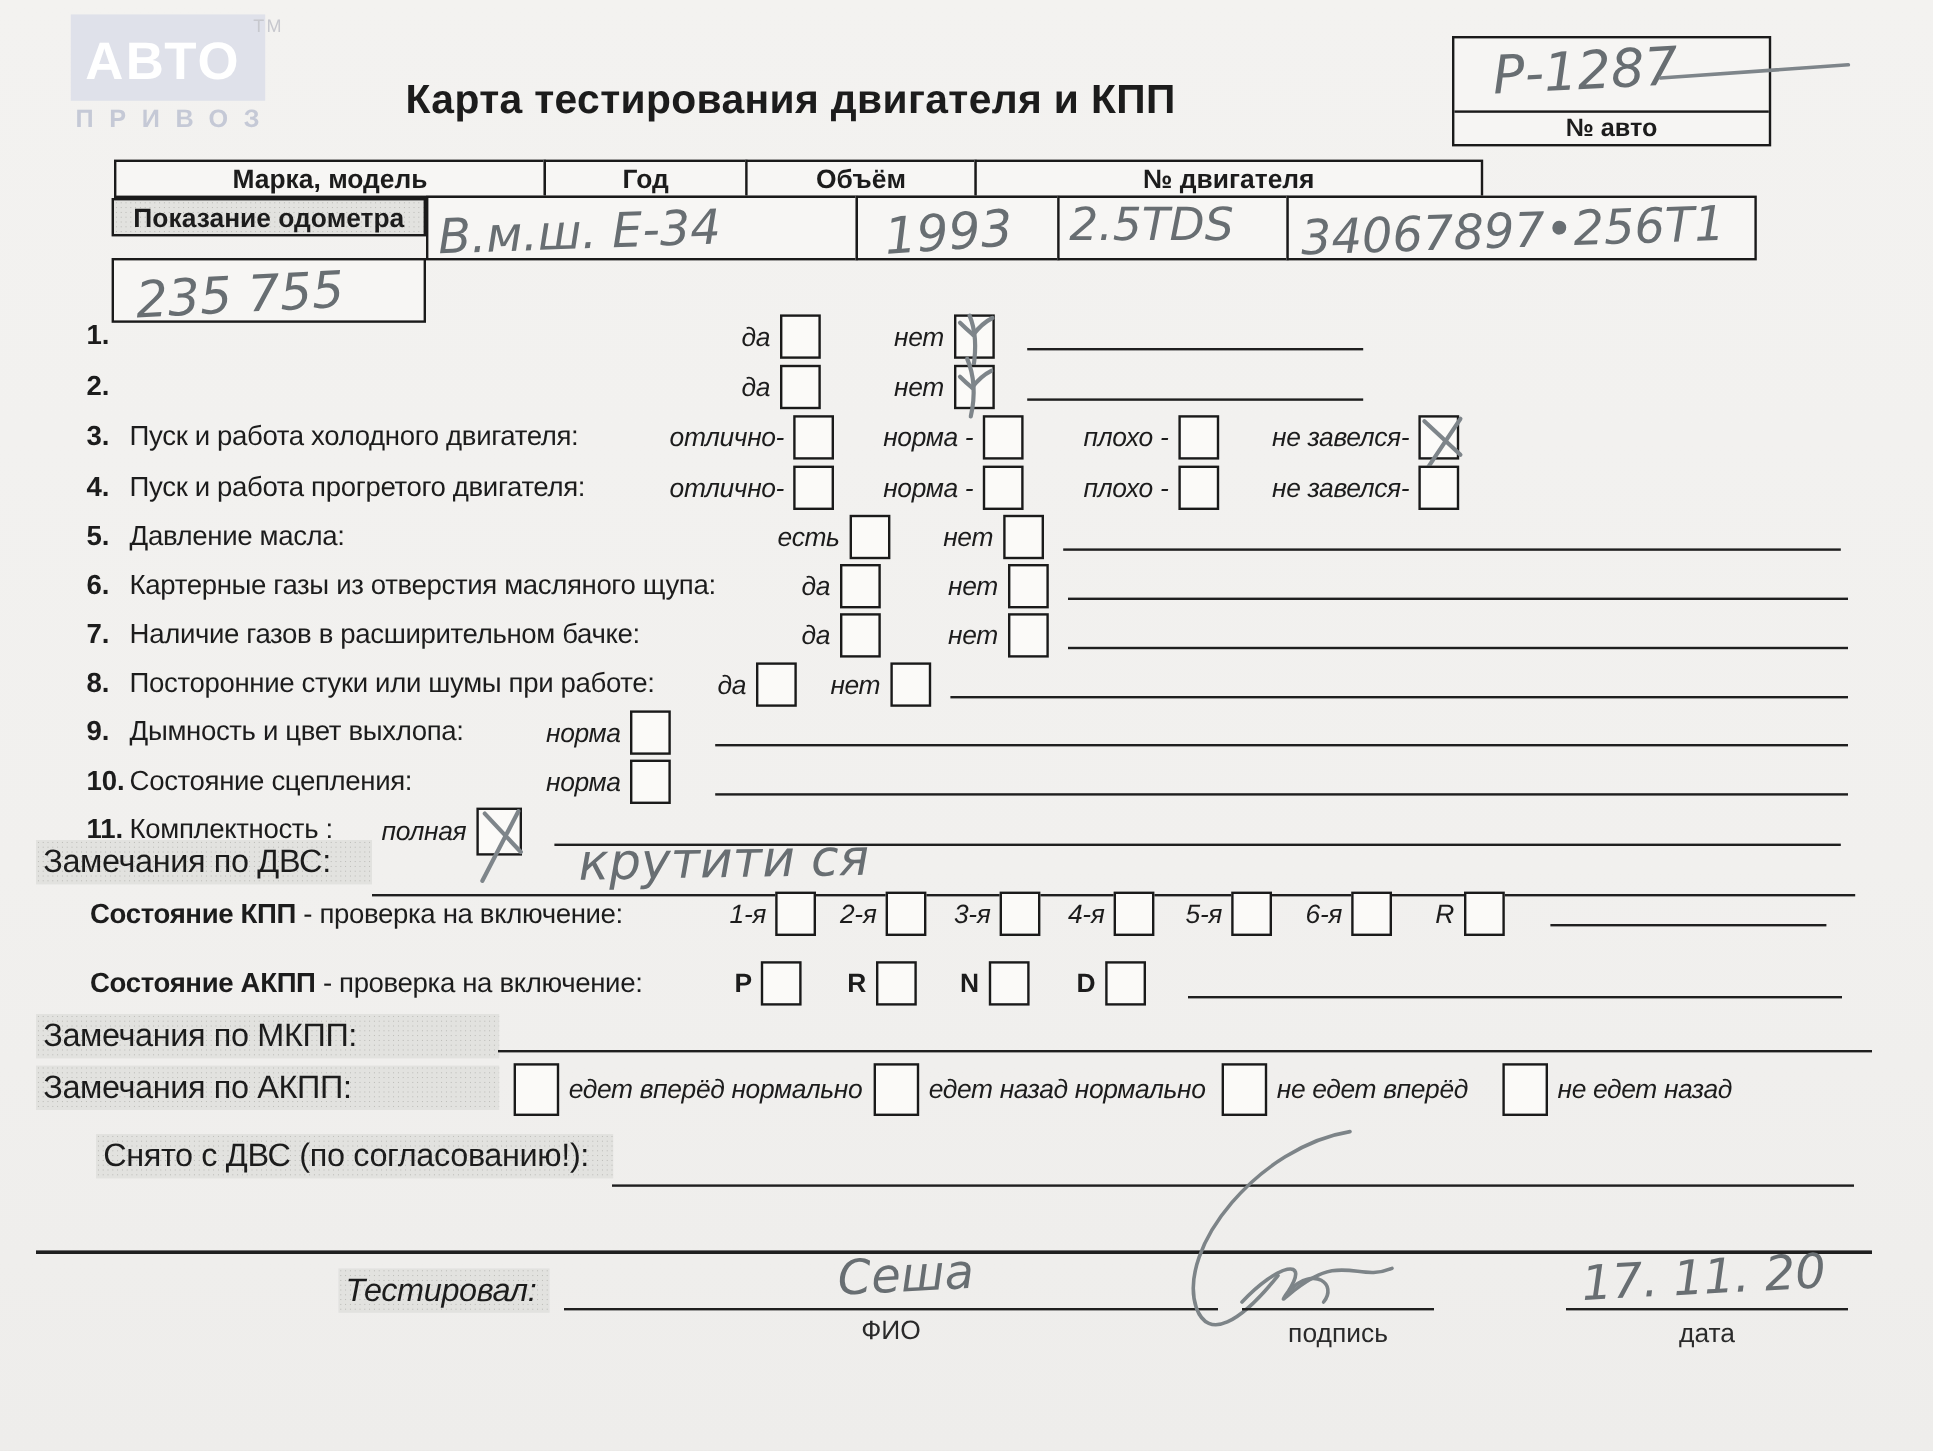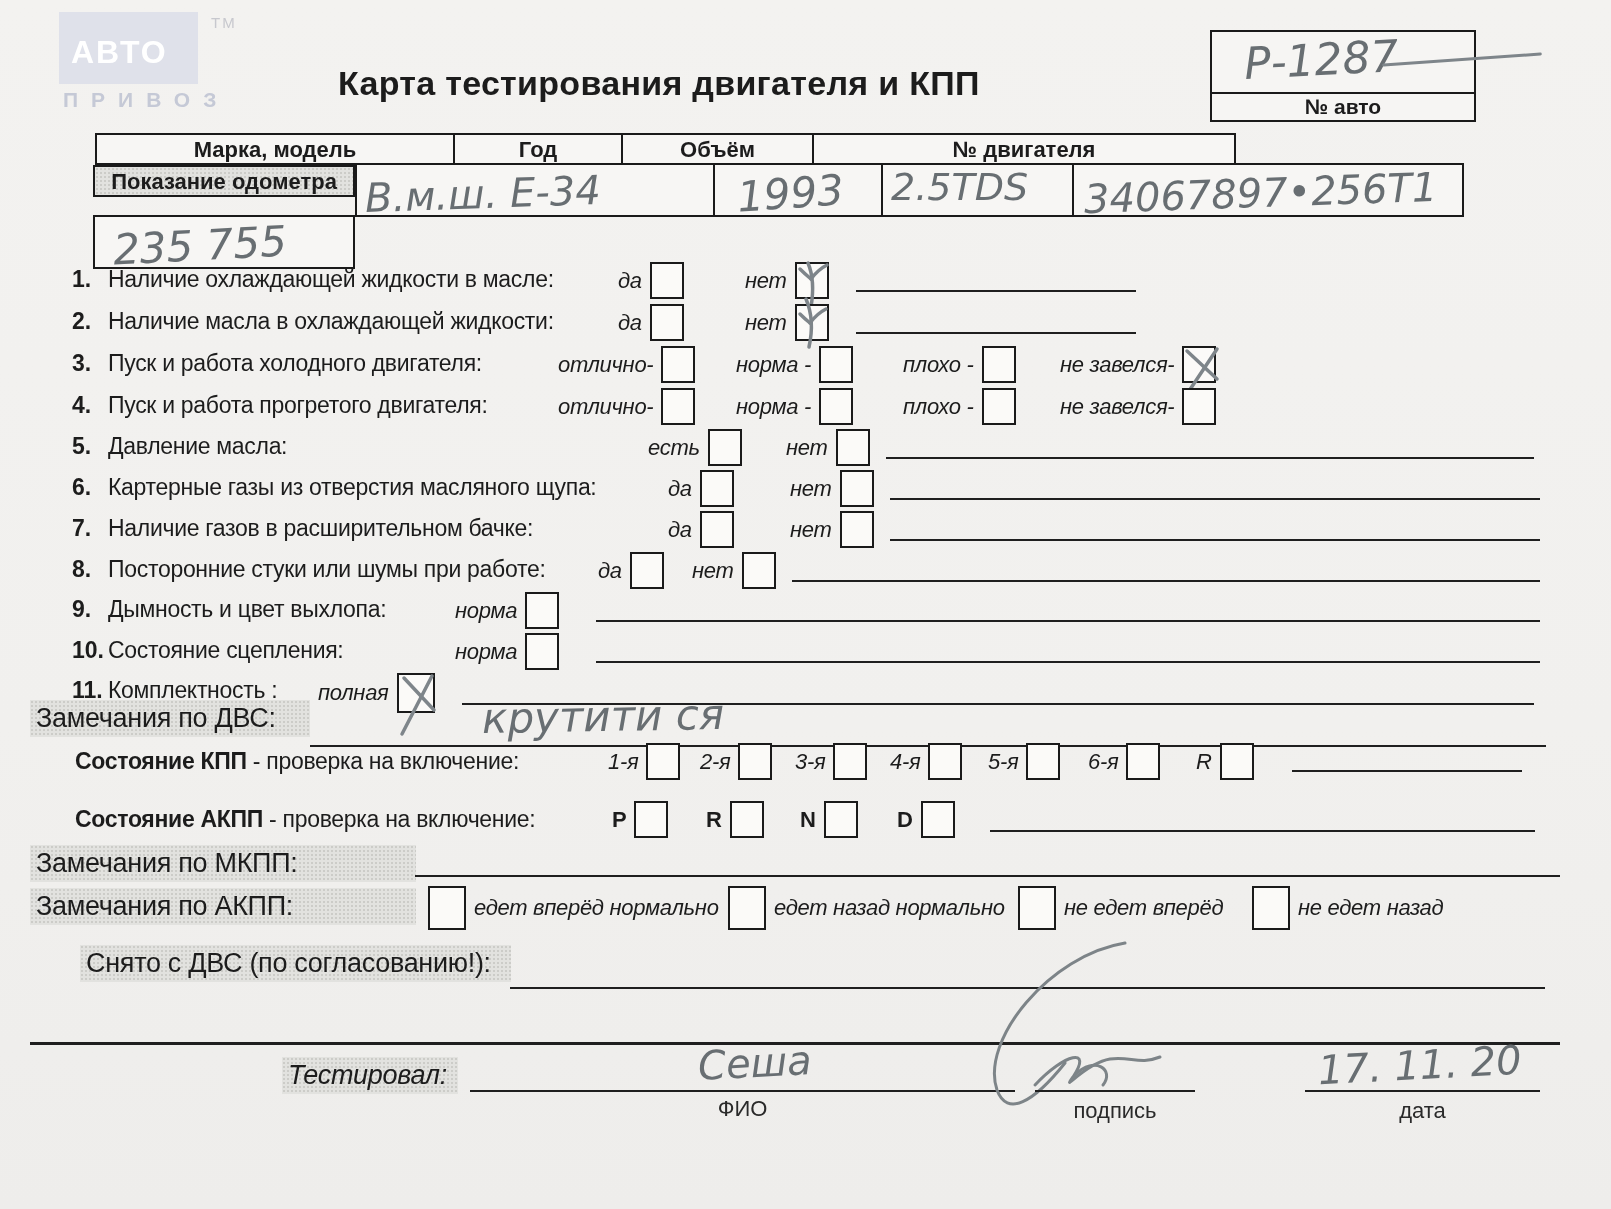--- a/index.html
+++ b/index.html
@@ -4,21 +4,21 @@
 <style>
   html,body{margin:0;padding:0;background:#e7e6e4;}
   .sheet{
     position:relative;width:1611px;height:1209px;overflow:hidden;
     background:linear-gradient(180deg,#f3f2f0 0%,#f1f0ee 60%,#eeedeb 100%);
     font-family:"Liberation Sans",sans-serif;color:#1c1c1c;
   }
   
   .logo{position:absolute;left:14px;top:12px;width:200px;margin-left:45px;}
   .logo-brand{display:inline-block;background:#dfe1ea;color:#ffffff;font-weight:bold;
-    font-size:32px;line-height:52px;padding:14px 30px 6px 12px;letter-spacing:2px;}
+    font-size:44px;line-height:52px;padding:14px 20px 6px 12px;letter-spacing:2px;}
   .logo-tm{position:absolute;left:152px;top:2px;color:#c7c8ce;font-size:15px;letter-spacing:2px;}
   .logo-sub{margin-top:4px;color:#c5c9d6;font-size:21px;font-weight:bold;letter-spacing:13px;padding-left:4px;}
   
   .title{position:absolute;left:338px;top:64px;font-size:34px;font-weight:bold;letter-spacing:.3px;}
   
   .autobox{position:absolute;left:1210px;top:30px;width:262px;border:2px solid #1a1a1a;background:#f6f5f3;}
   .autobox-val{height:60px;position:relative;}
   .autobox-lbl{height:26px;border-top:2px solid #1a1a1a;text-align:center;font-weight:bold;font-size:21px;line-height:26px;}
   
   .tbl{position:absolute;left:95px;top:133px;display:flex;flex-wrap:wrap;width:1381px;}
@@ -85,41 +85,39 @@
     <div class="cell vcell" style="width:392px">
       <span class="hand" style="position:absolute;left:10px;top:5px;font-size:40px;transform:rotate(-2deg);">34067897•256Т1</span>
     </div>
     <div class="cell vcell" style="width:262px">
       <span class="hand" style="position:absolute;left:18px;top:4px;font-size:42px;transform:rotate(-3deg);">235 755</span>
     </div>
   </div>
 
   <div class="item" style="top:262px">
     <span class="num">1.</span>
-    <span class="ilabel">Наличие охлаждающей жидкости в масле:</span>
     <div class="opt" style="left:618px">
         <span class="olabel">да</span>
         <span class="box"></span>
       </div>
     <div class="opt" style="left:745px">
         <span class="olabel">нет</span>
       <span class="box">
         <svg class="mark" width="44" height="54" viewBox="0 0 44 54">
             <path d="M18 8 C23 20 24 34 21 52"></path>
             <path d="M21 24 C27 16 33 12 37 10"></path>
             <path d="M21 24 C15 19 12 16 10 14"></path>
           </svg>
       </span>
       </div>
     <div class="bline" style="left:856px;width:280px;top:28px"></div>
   </div>
 
   <div class="item" style="top:304px">
     <span class="num">2.</span>
-    <span class="ilabel">Наличие масла в охлаждающей жидкости:</span>
     <div class="opt" style="left:618px">
         <span class="olabel">да</span>
         <span class="box"></span>
       </div>
     <div class="opt" style="left:745px">
         <span class="olabel">нет</span>
       <span class="box">
         <svg class="mark" width="44" height="54" viewBox="0 0 44 54">
             <path d="M16 2 C22 16 23 32 19 50"></path>
             <path d="M20 26 C26 18 32 14 36 12"></path>

